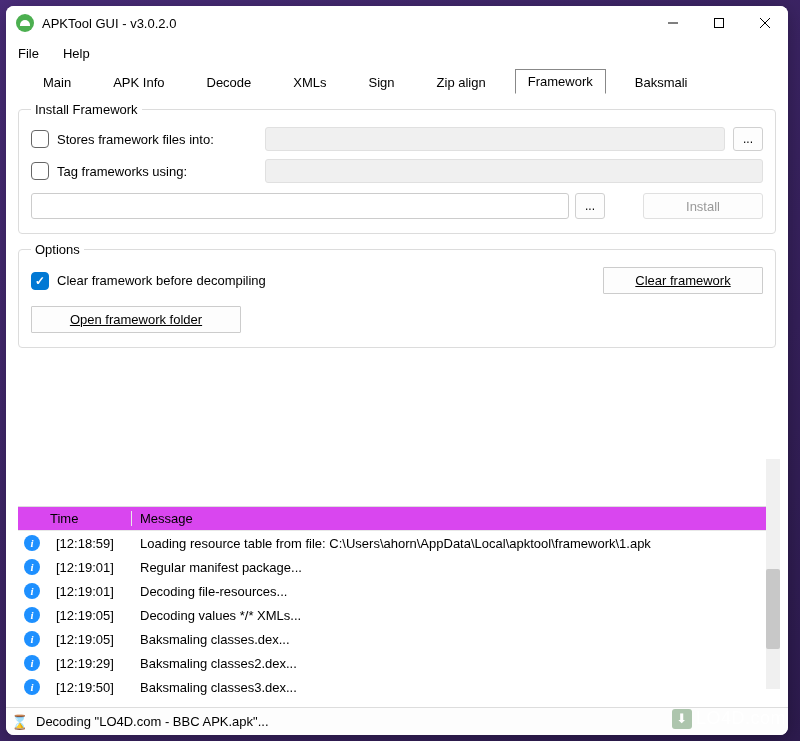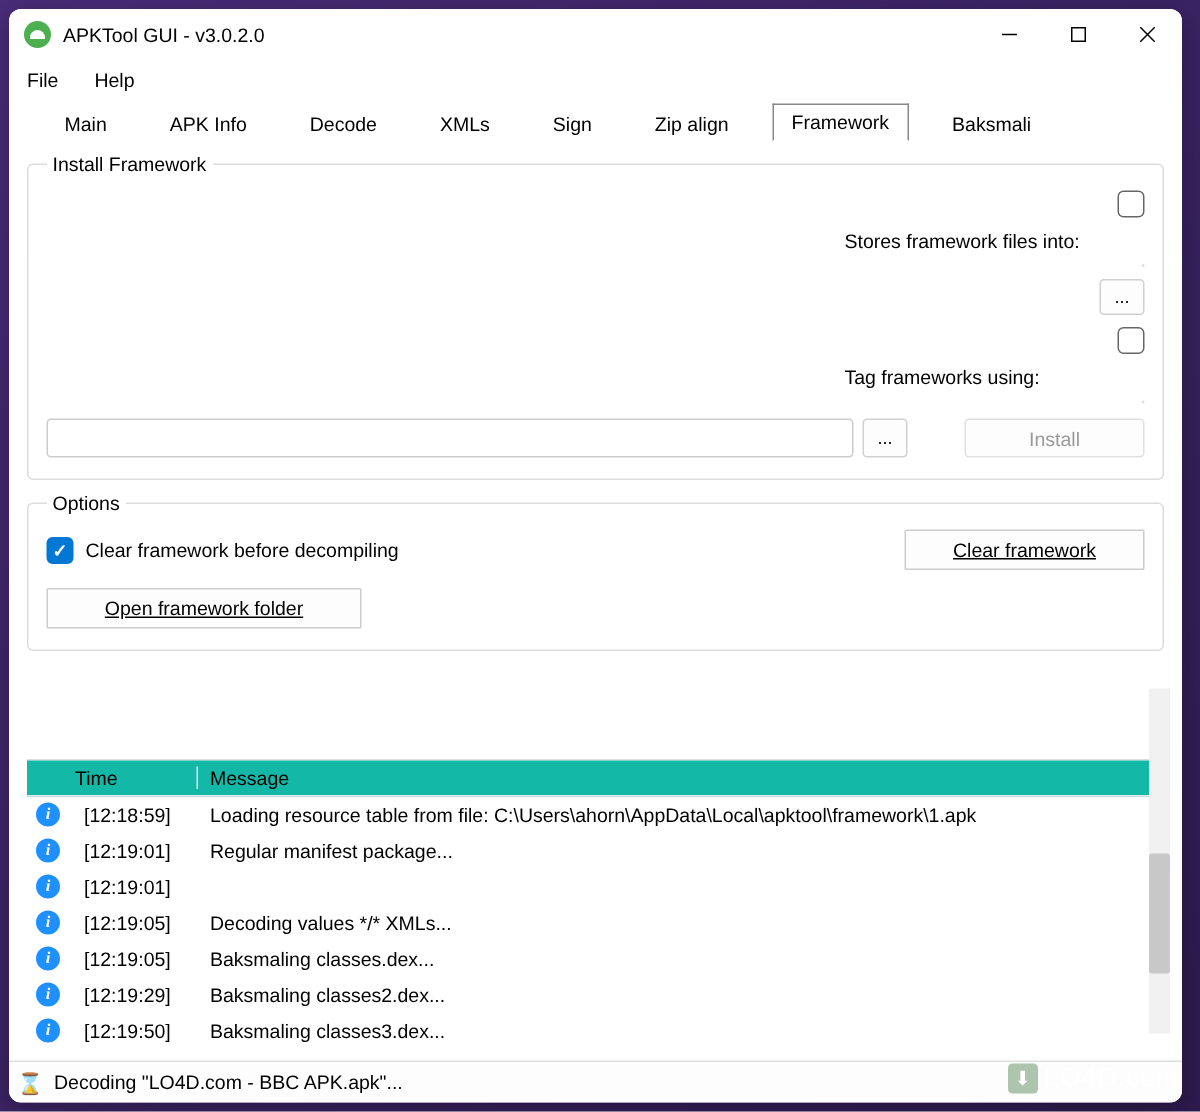--- a/index.html
+++ b/index.html
@@ -104,24 +104,23 @@
       border-radius: 4px;
       padding: 10px 12px 14px 12px;
     }
     legend {
       font-size: 13px;
       padding: 0 4px;
       color: #000;
     }
     .form-row {
       display: flex;
-      align-items: flex-end;
+      align-items: center;
       gap: 8px;
       margin-bottom: 8px;
-      flex-direction: column;
     }
     .checkbox {
       width: 18px;
       height: 18px;
       border: 1.5px solid #666;
       border-radius: 4px;
       cursor: pointer;
       display: flex;
       align-items: center;
       justify-content: center;
@@ -205,21 +204,21 @@
       border-top: 1px solid #ddd;
       display: flex;
       flex-direction: column;
     }
     .log-header {
       display: flex;
       height: 24px;
       align-items: center;
       font-size: 13px;
       border-bottom: 1px solid #e8e8e8;
-      background: #14b8a6;
+      background: #d946ef;
     }
     .log-col-icon { width: 28px; }
     .log-col-time { width: 86px; padding-left: 4px; border-right: 1px solid #e8e8e8; }
     .log-col-msg { flex: 1; padding-left: 8px; }
     .log-rows {
       display: flex;
       flex-direction: column;
     }
     .log-row {
       display: flex;
@@ -405,20 +404,21 @@
               <div class="info-icon">i</div>
             </div>
             <div class="log-time">[12:19:01]</div>
             <div class="log-msg">Regular manifest package...</div>
           </div>
           <div class="log-row">
             <div style="width:28px;display:flex;align-items:center;">
               <div class="info-icon">i</div>
             </div>
             <div class="log-time">[12:19:01]</div>
+            <div class="log-msg">Decoding file-resources...</div>
           </div>
           <div class="log-row">
             <div style="width:28px;display:flex;align-items:center;">
               <div class="info-icon">i</div>
             </div>
             <div class="log-time">[12:19:05]</div>
             <div class="log-msg">Decoding values */* XMLs...</div>
           </div>
           <div class="log-row">
             <div style="width:28px;display:flex;align-items:center;">

